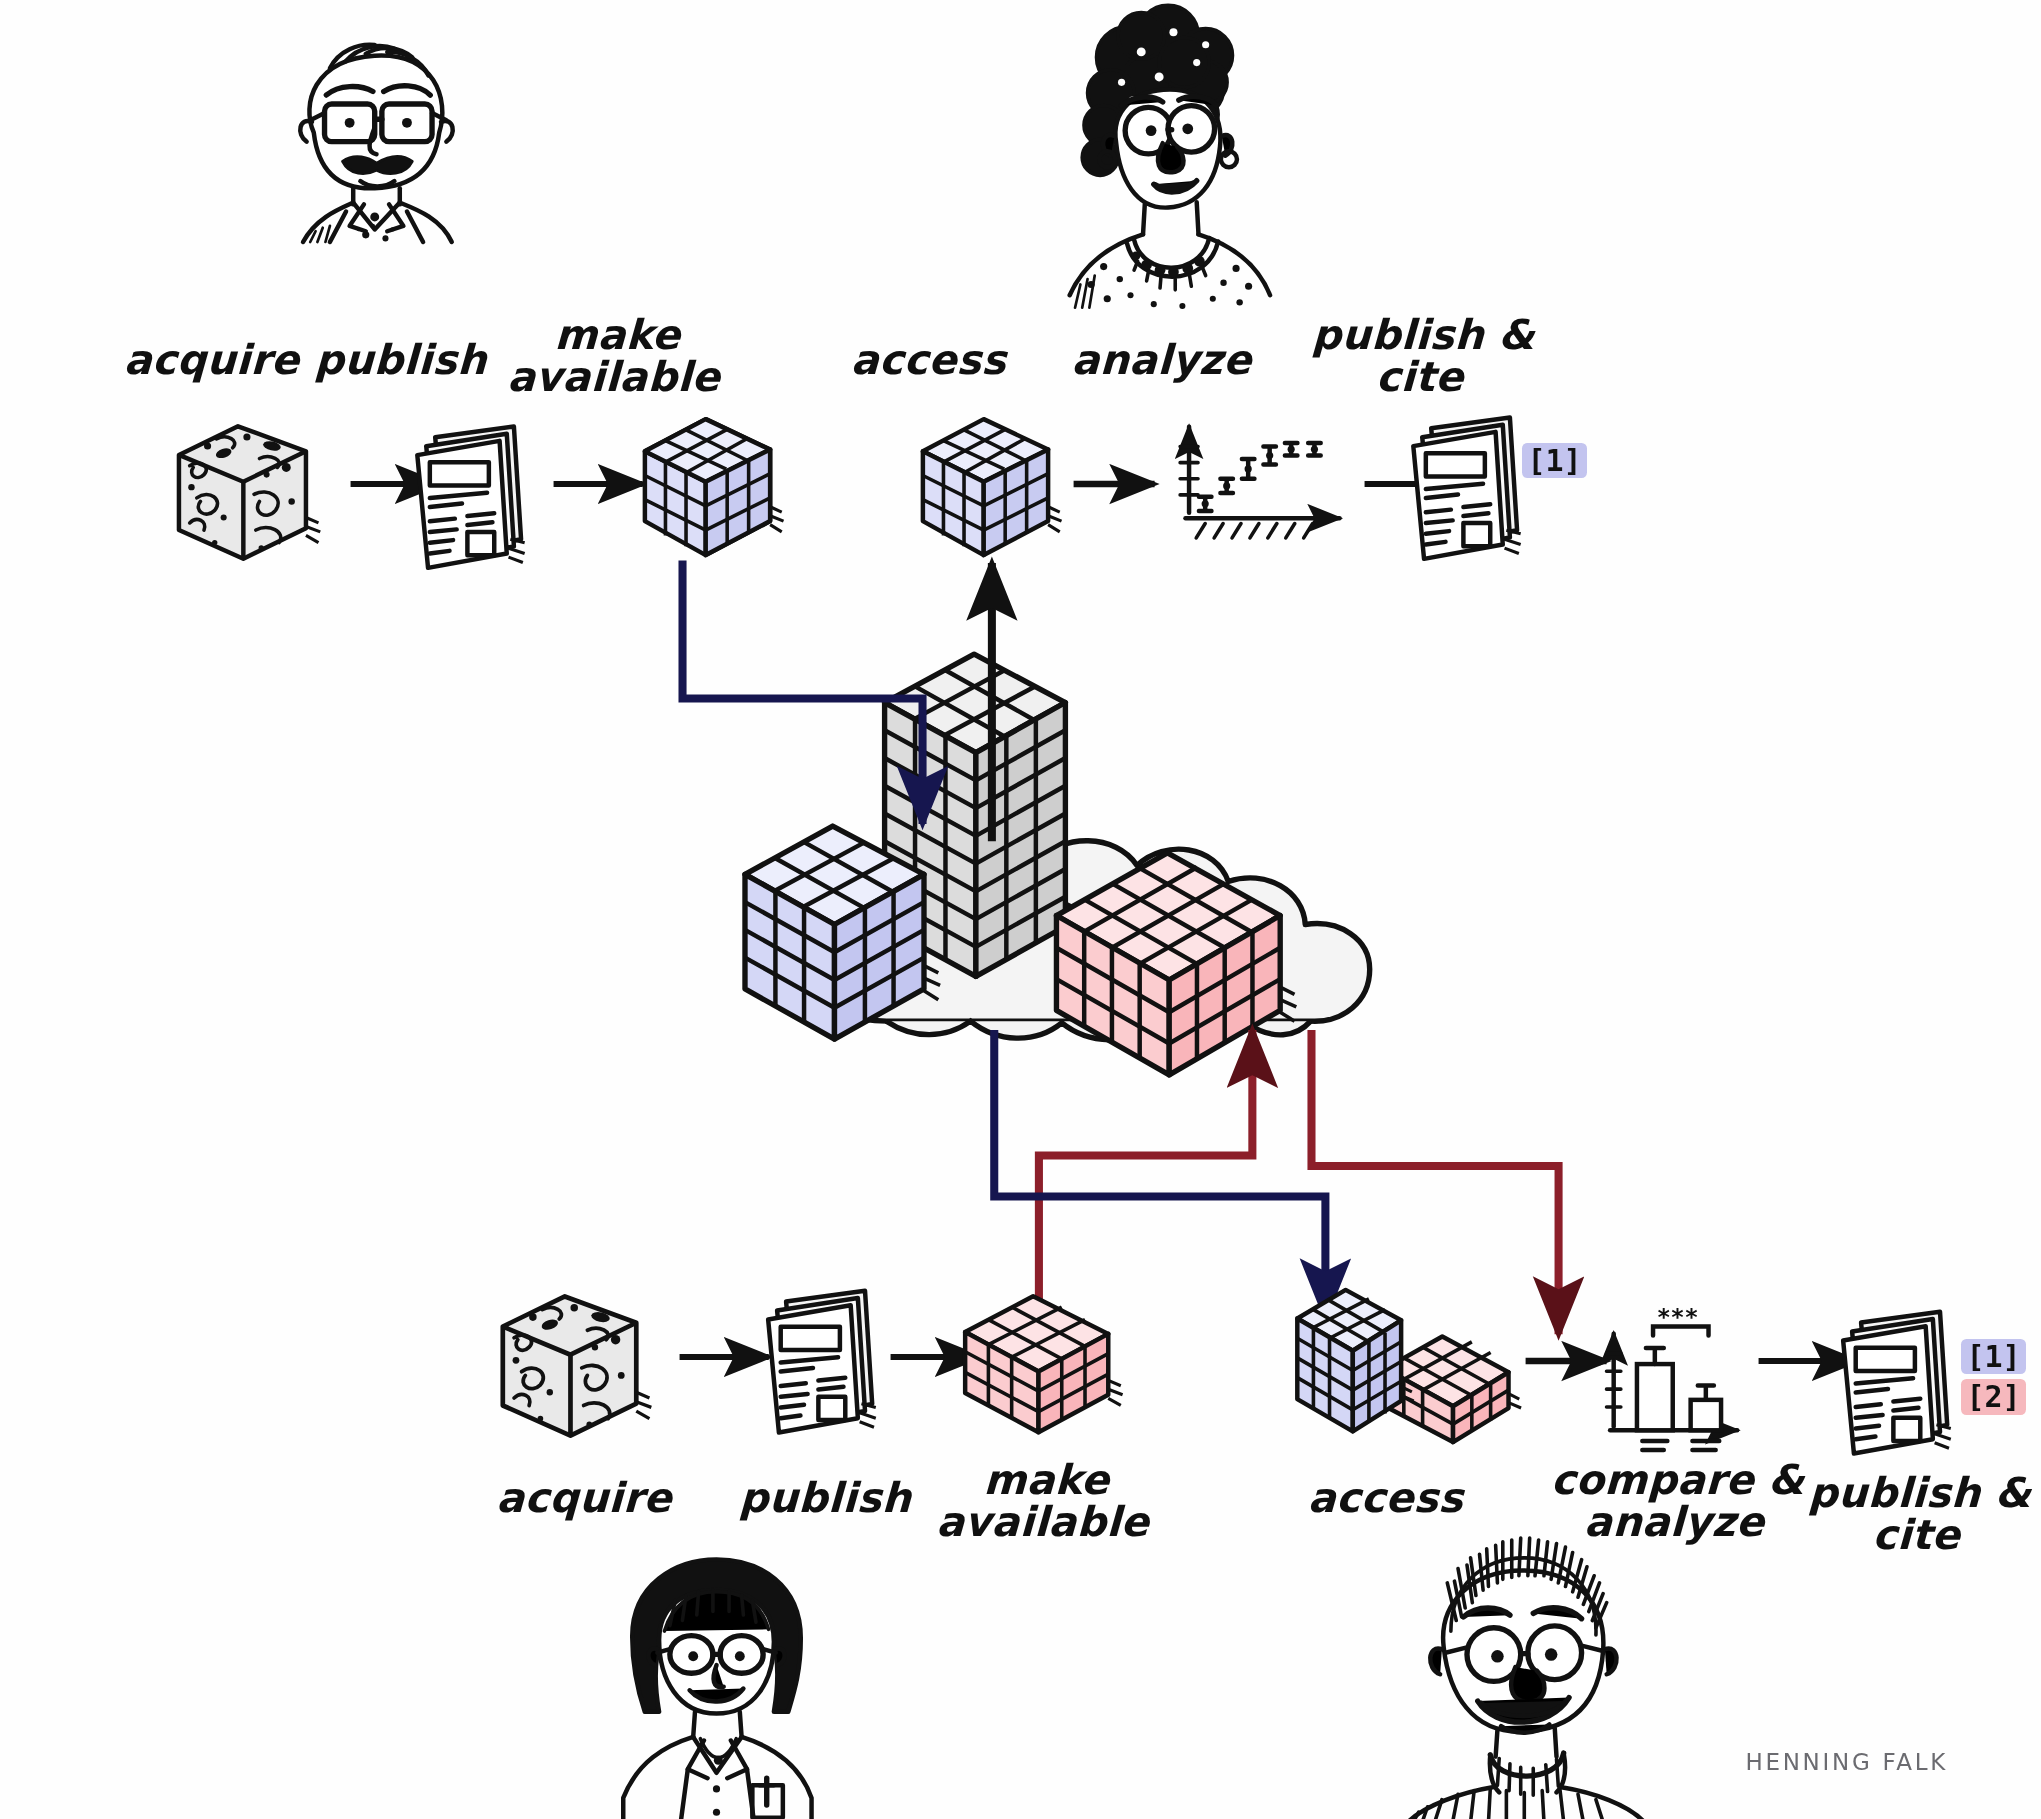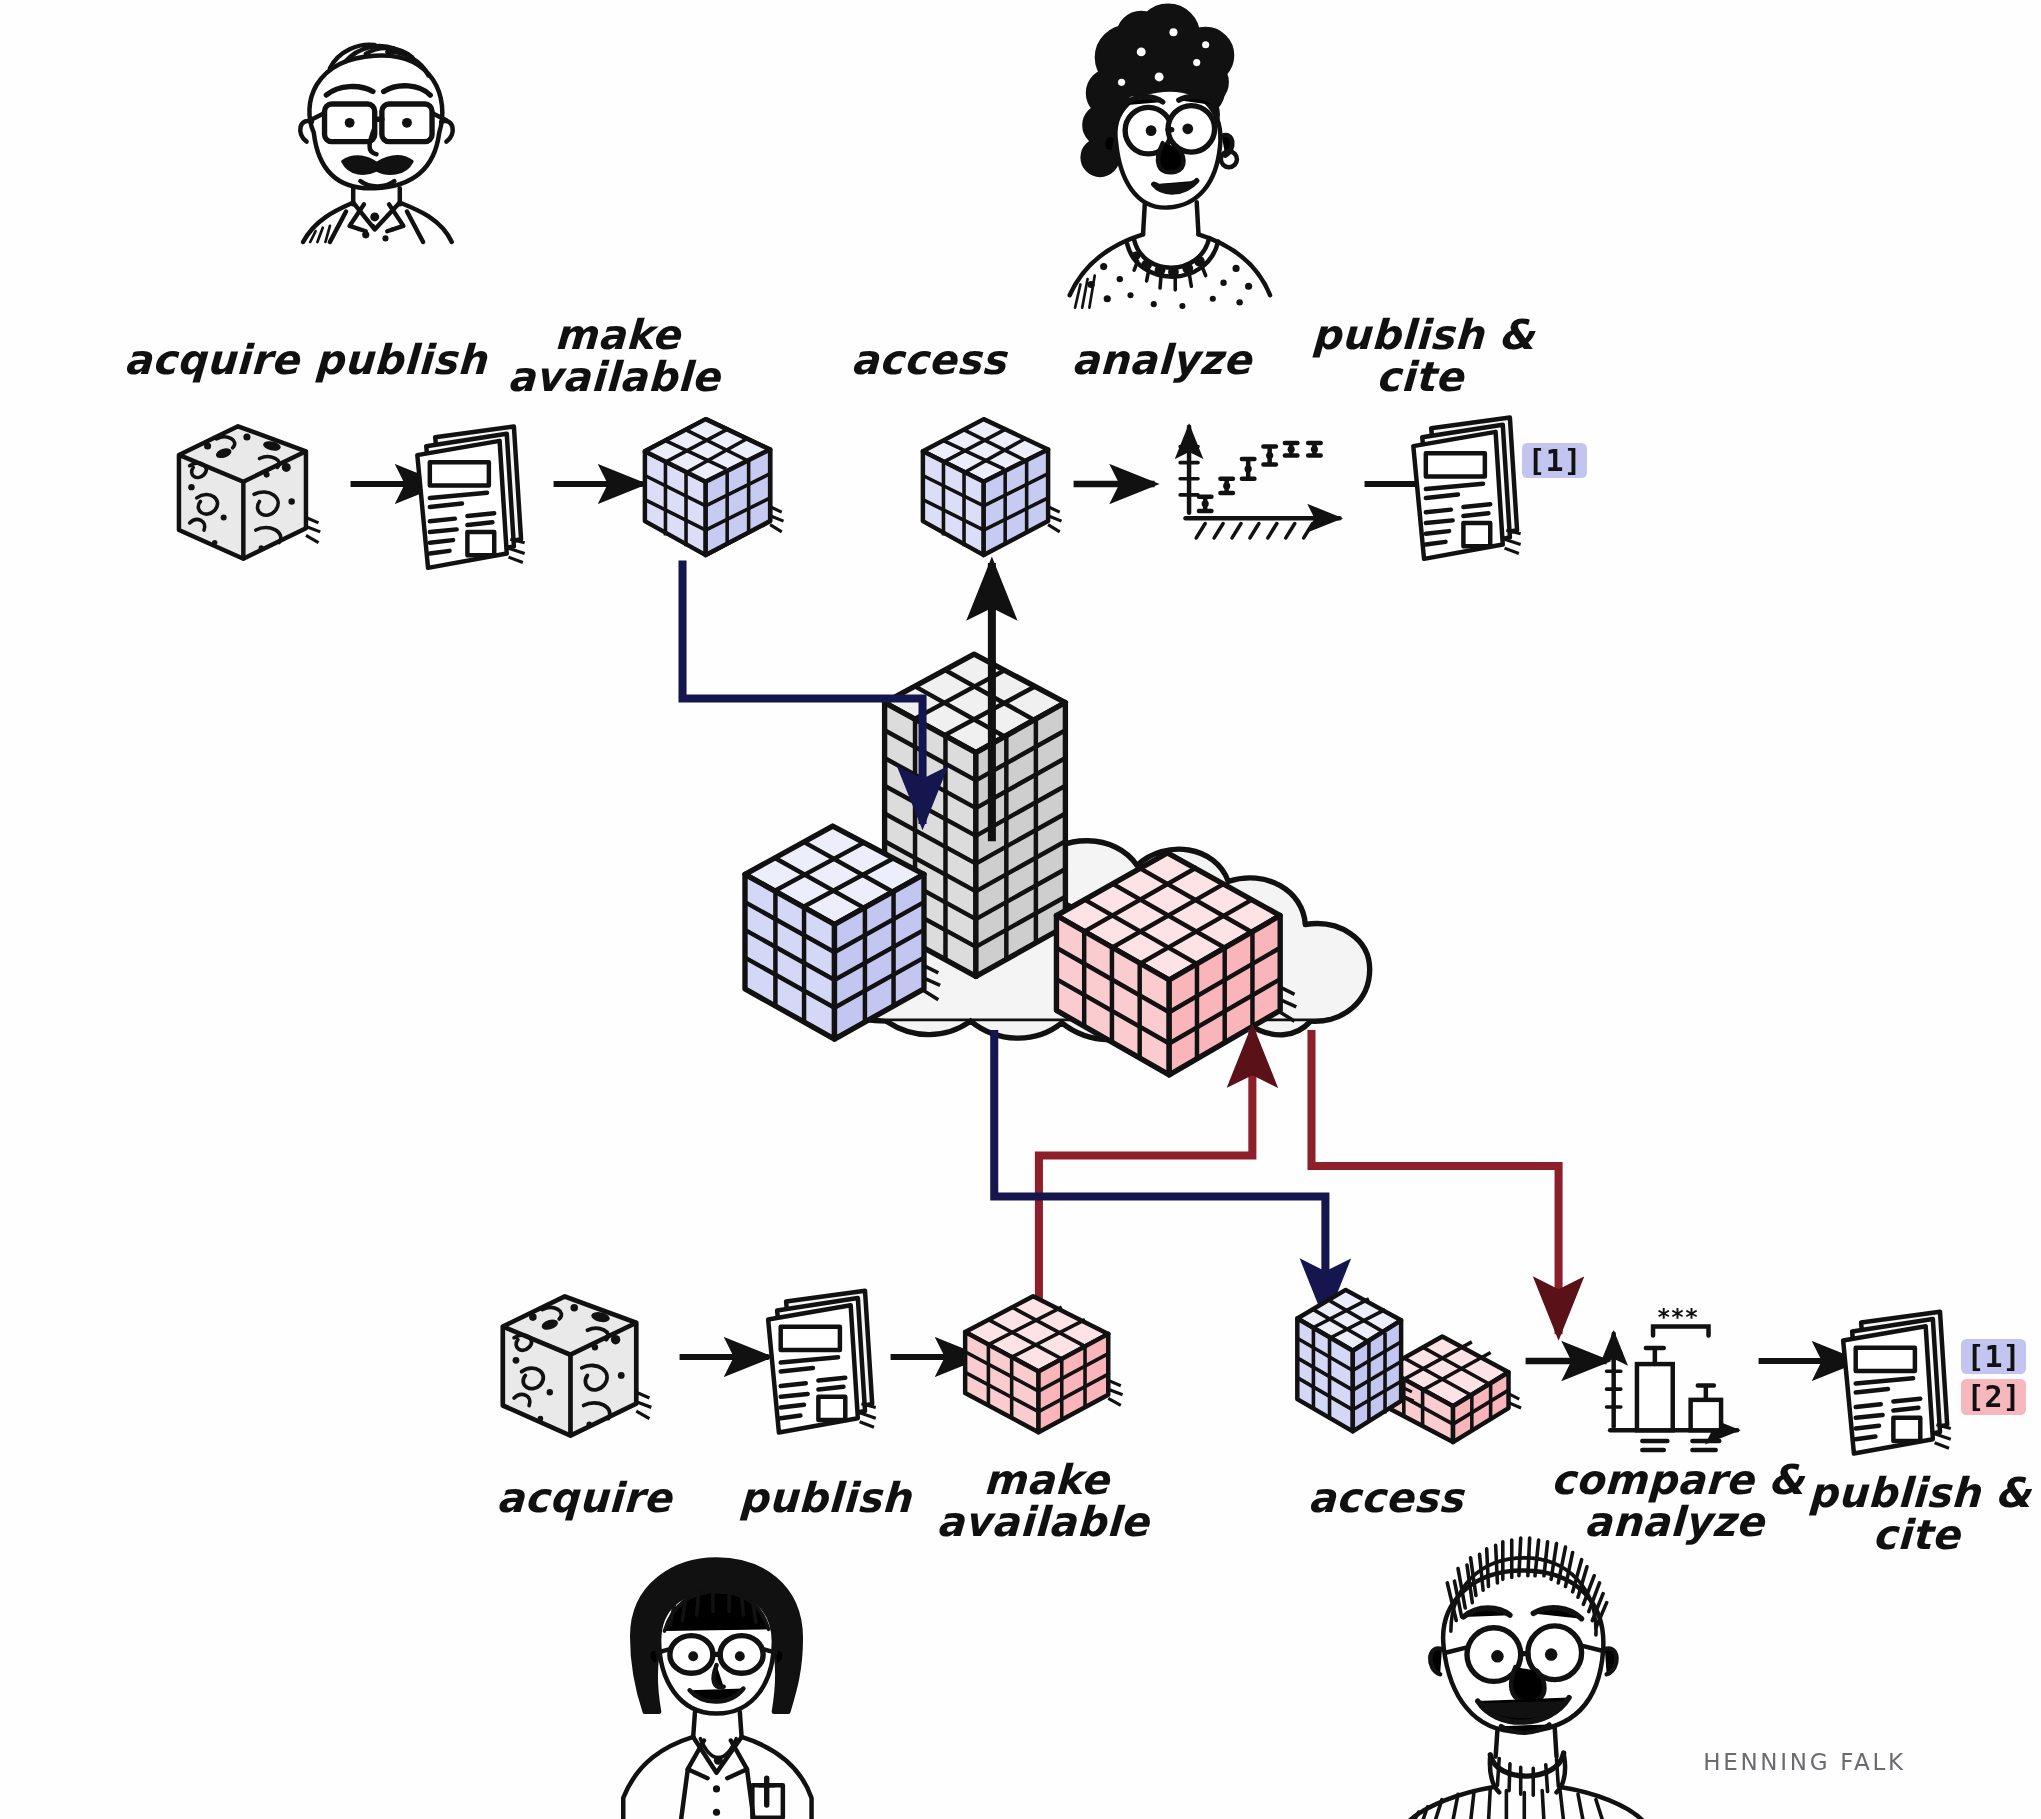--- a/index.html
+++ b/index.html
@@ -804,16 +804,16 @@
                  M182,290 L184,325 M202,290 L206,325 M222,294 L228,325
                  M242,300 L250,325"></path>
       </g>
 
       <g stroke="#111" stroke-width="4" fill="none">
         <path d="M44,314 L38,325 M54,308 L48,325"></path>
       </g>
     </g>
   </svg>
 
-  <div class="abs hand sig" style="left:1661px;top:1751px;width:287px;text-align:center">HENNING FALK</div>
+  <div class="abs hand sig" style="left:1661px;top:1751px;width:287px;text-align:right">HENNING FALK</div>
 
 </div>
 
 
 </body></html>

